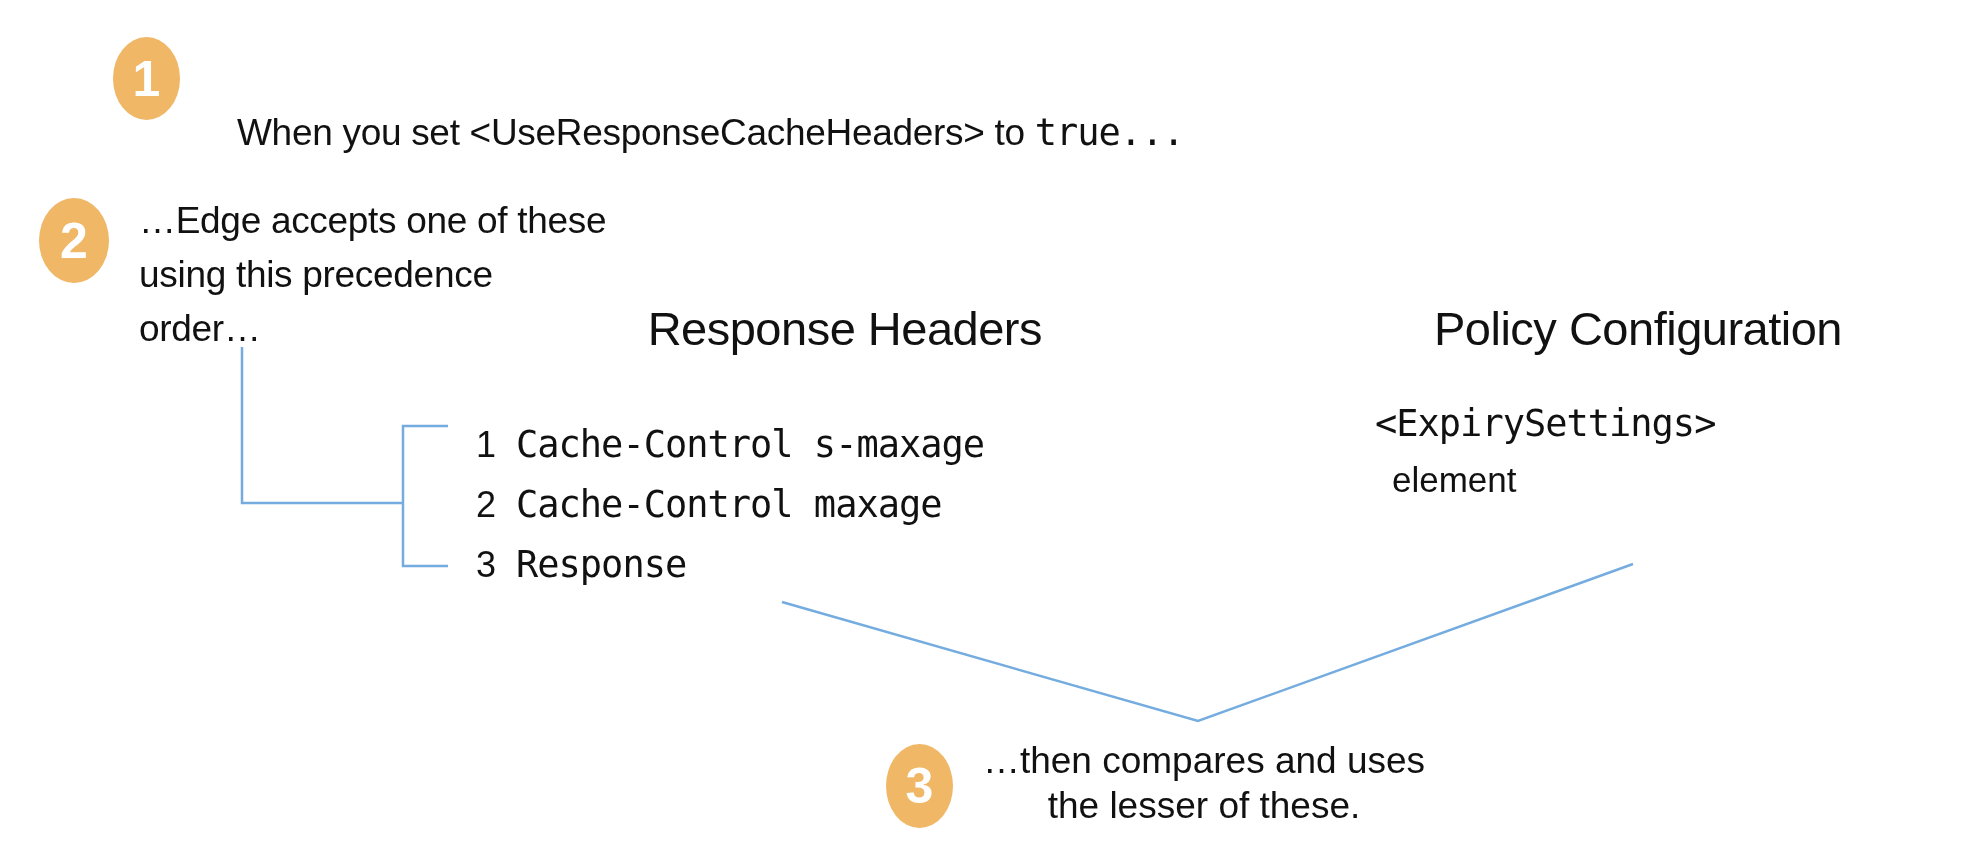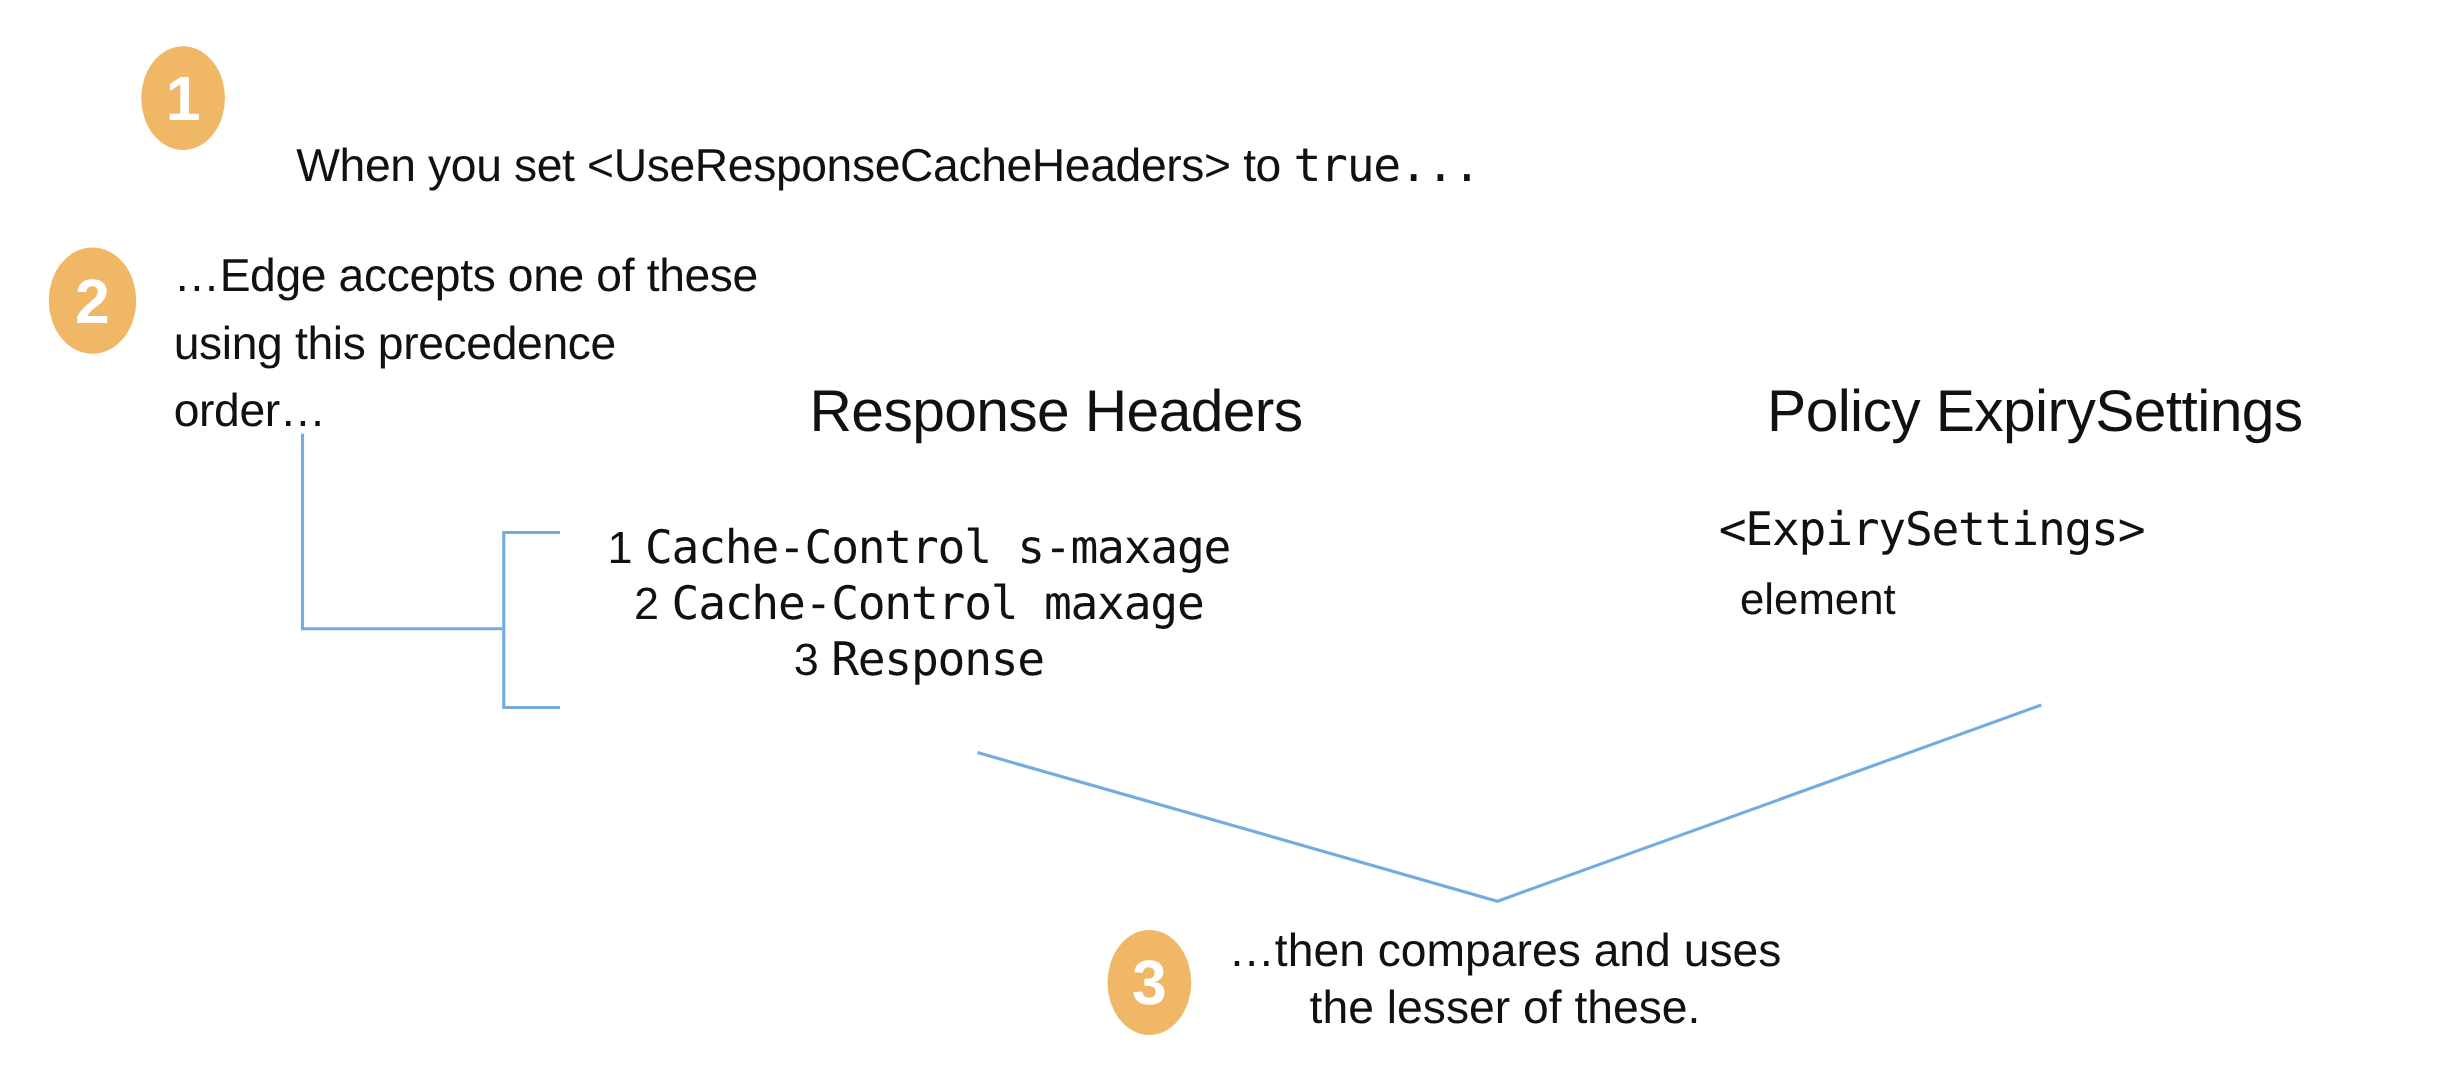--- a/index.html
+++ b/index.html
@@ -40,23 +40,22 @@
   }
   .heading {
     font-size: 47px;
     line-height: 52px;
     text-align: right;
     letter-spacing: -0.5px;
     white-space: nowrap;
   }
   .plist {
     font-size: 37px;
-    line-height: 45px;
+    line-height: 60px;
     white-space: nowrap;
-    text-align: center;
   }
   .plist .row { display: block; }
   .plist .num {
     display: inline-block;
     width: 40px;
     font-size: 36px;
   }
   .code-line {
     font-size: 37px;
     white-space: nowrap;
@@ -107,21 +106,21 @@
 order…</div>
 
   <div class="abs heading" style="left:592px; top:303px; width:450px;">Response Headers</div>
 
   <div class="abs plist" style="left:476px; top:415px;">
     <span class="row"><span class="num">1</span><span class="mono">Cache-Control s-maxage</span></span>
     <span class="row"><span class="num">2</span><span class="mono">Cache-Control maxage</span></span>
     <span class="row"><span class="num">3</span><span class="mono">Response</span></span>
   </div>
 
-  <div class="abs heading" style="left:1392px; top:303px; width:450px;">Policy ExpirySettings</div>
+  <div class="abs heading" style="left:1392px; top:303px; width:450px;">Policy Configuration</div>
 
   <div class="abs code-line mono" style="left:1375px; top:402px; width:450px;">&lt;ExpirySettings&gt;</div>
 
   <div class="abs small-label" style="left:1392px; top:460px; width:450px;">element</div>
 
   <div class="abs badge" style="left:886px; top:744px; width:67px; height:84px;">
     <span>3</span>
   </div>
   <div class="abs center-text" style="left:954px; top:738px; width:500px;">…then compares and uses
 the lesser of these.</div>

